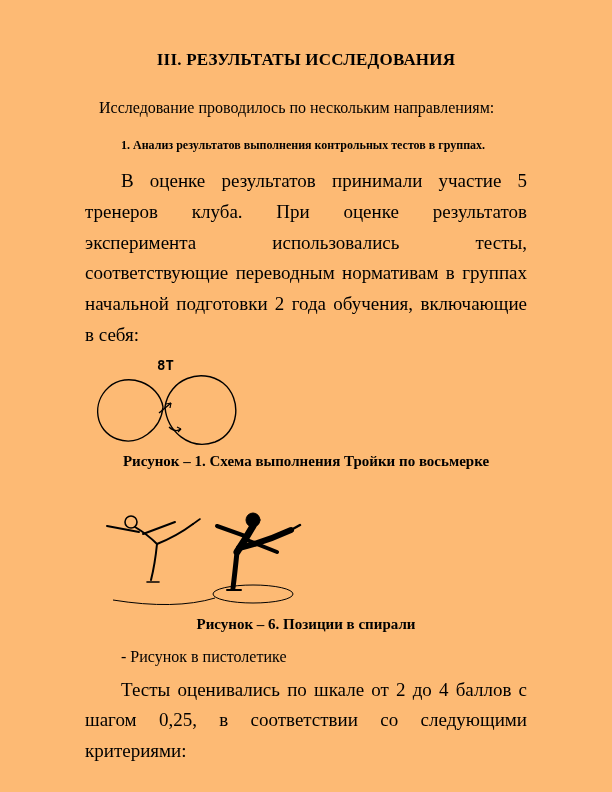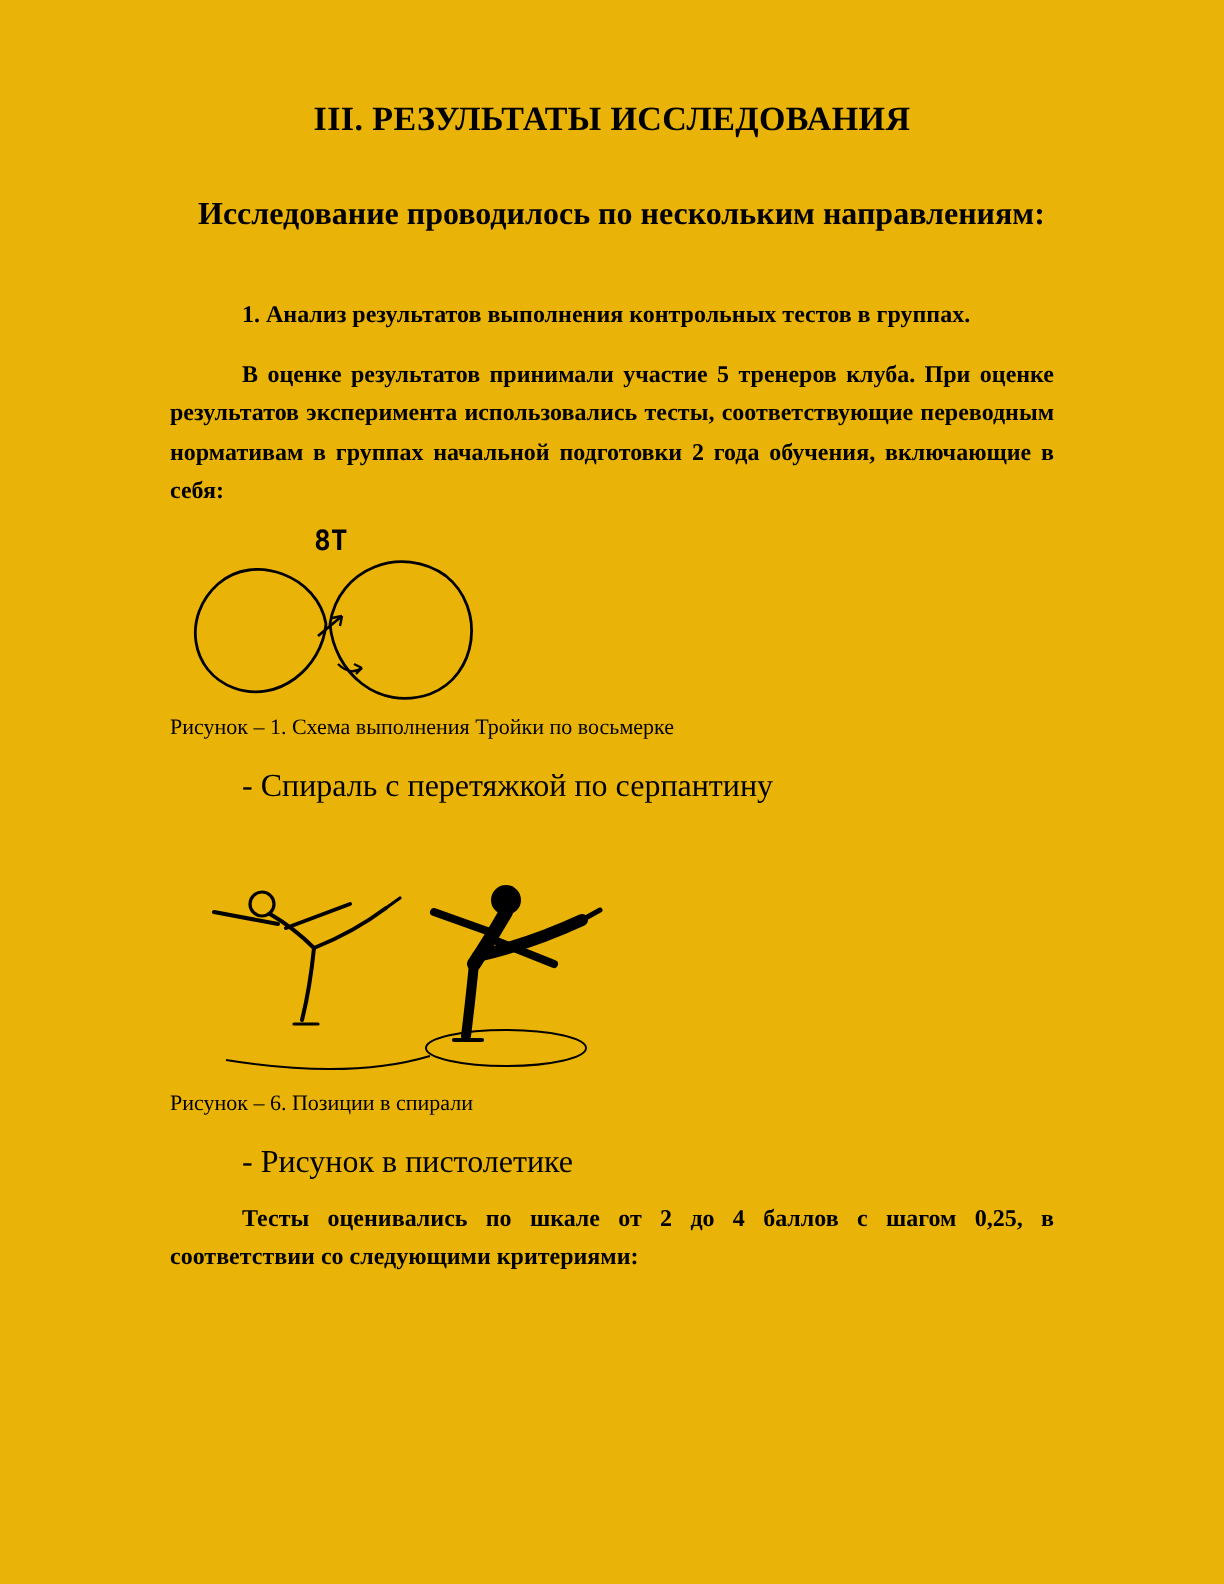--- a/index.html
+++ b/index.html
@@ -2,68 +2,67 @@
 <html><head>
 <meta charset="utf-8">
 <style>
   * { margin: 0; padding: 0; box-sizing: border-box; }
   html, body { background: #ffffff; }
   .page {
     position: relative;
     width: 612px;
     height: 792px;
     margin: 0 auto;
-    background: #eab308;
+    background: #fdba74;
     font-family: "Liberation Serif", serif;
     color: #000000;
     padding: 50px 85px 0 85px;
     overflow: hidden;
   }
   .title {
     font-size: 17px;
     font-weight: bold;
     text-align: center;
     margin-bottom: 26px;
     letter-spacing: 0.2px;
   }
   .intro {
     font-size: 16px;
     text-indent: 14px;
-    margin-bottom: 28px;
+    margin-bottom: 16px;
     line-height: 1.5;
-    font-weight: bold;
   }
   .section-heading {
     font-size: 12px;
     font-weight: bold;
     padding-left: 36px;
     margin-bottom: 12px;
     line-height: 1.5;
   }
   .body-par {
-    font-size: 12px;
+    font-size: 19px;
     line-height: 1.62;
     text-align: justify;
     text-indent: 36px;
     margin-bottom: 6px;
-    font-weight: bold;
   }
   .list-item {
     font-size: 16px;
     line-height: 1.5;
     padding-left: 36px;
     margin: 8px 0 6px 0;
   }
   .figure-wrap {
     margin: 4px 0 2px 0;
   }
   .caption {
-    font-size: 11px;
-    text-align: left;
+    font-size: 15px;
+    text-align: center;
     margin: 4px 0 12px 0;
+    font-weight: bold;
   }
   .page-number {
     position: absolute;
     bottom: 18px;
     left: 0;
     width: 100%;
     text-align: center;
     font-size: 14px;
   }
   svg { display: inline-block; vertical-align: middle; }
@@ -97,21 +96,20 @@
 
       <path d="M 74 56 L 86 46" stroke="#000" stroke-width="1.4" fill="none"></path>
       <path d="M 86 46 l -5 1 M 86 46 l -1 5" stroke="#000" stroke-width="1.2" fill="none"></path>
       <path d="M 84 70 q 6 6 12 2" stroke="#000" stroke-width="1.2" fill="none"></path>
       <path d="M 96 72 l -4 -2 M 96 72 l -3 3" stroke="#000" stroke-width="1.1" fill="none"></path>
     </svg>
   </div>
 
   <p class="caption">Рисунок – 1. Схема выполнения Тройки по восьмерке</p>
 
-  <p class="list-item">- Спираль с перетяжкой по серпантину</p>
 
   <div class="figure-wrap">
     <svg width="240" height="130" viewBox="0 0 240 130" aria-hidden="true">
 
       <g stroke="#000" stroke-width="2" fill="none" stroke-linecap="round">
         <circle cx="46" cy="40" r="6" stroke-width="1.6"></circle>
         <path d="M 50 45 Q 62 52 72 62"></path>
         <path d="M 54 50 L 22 44"></path>
         <path d="M 58 52 L 90 40"></path>
         <path d="M 72 62 Q 70 82 66 98"></path>

